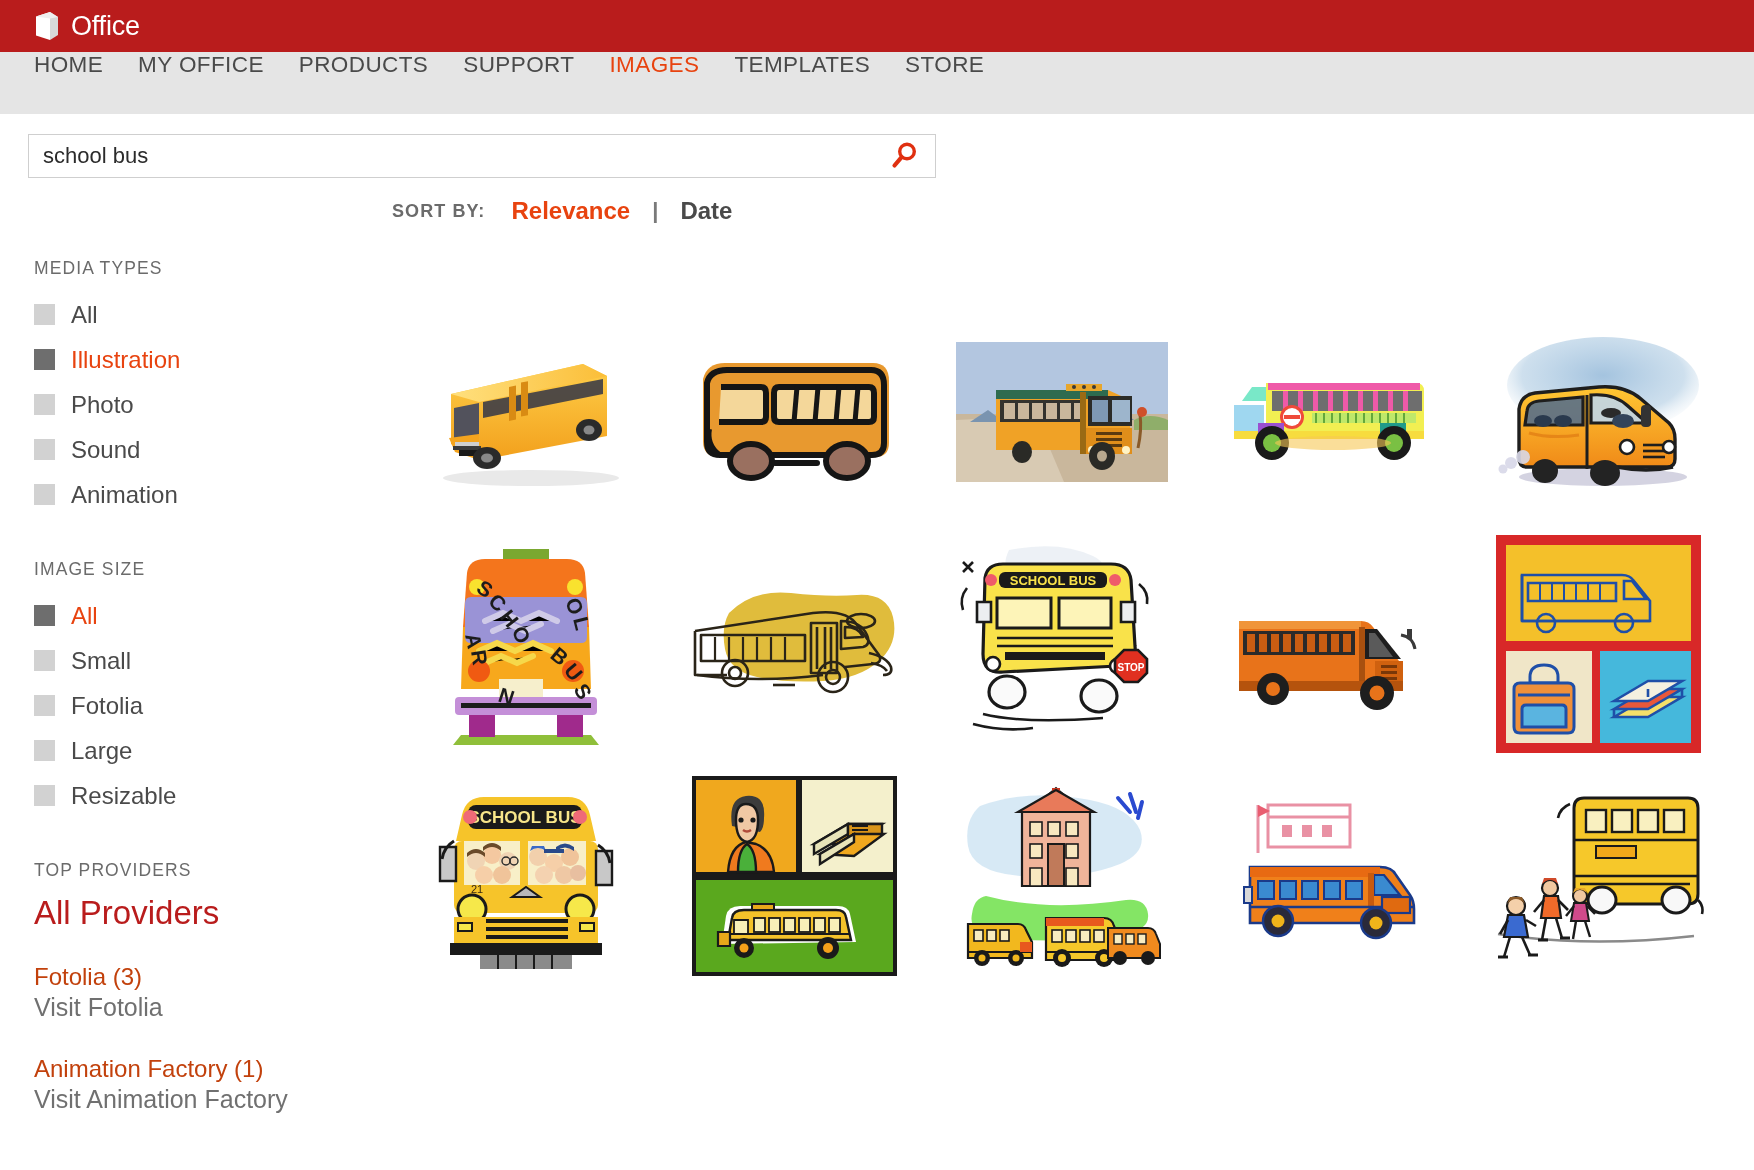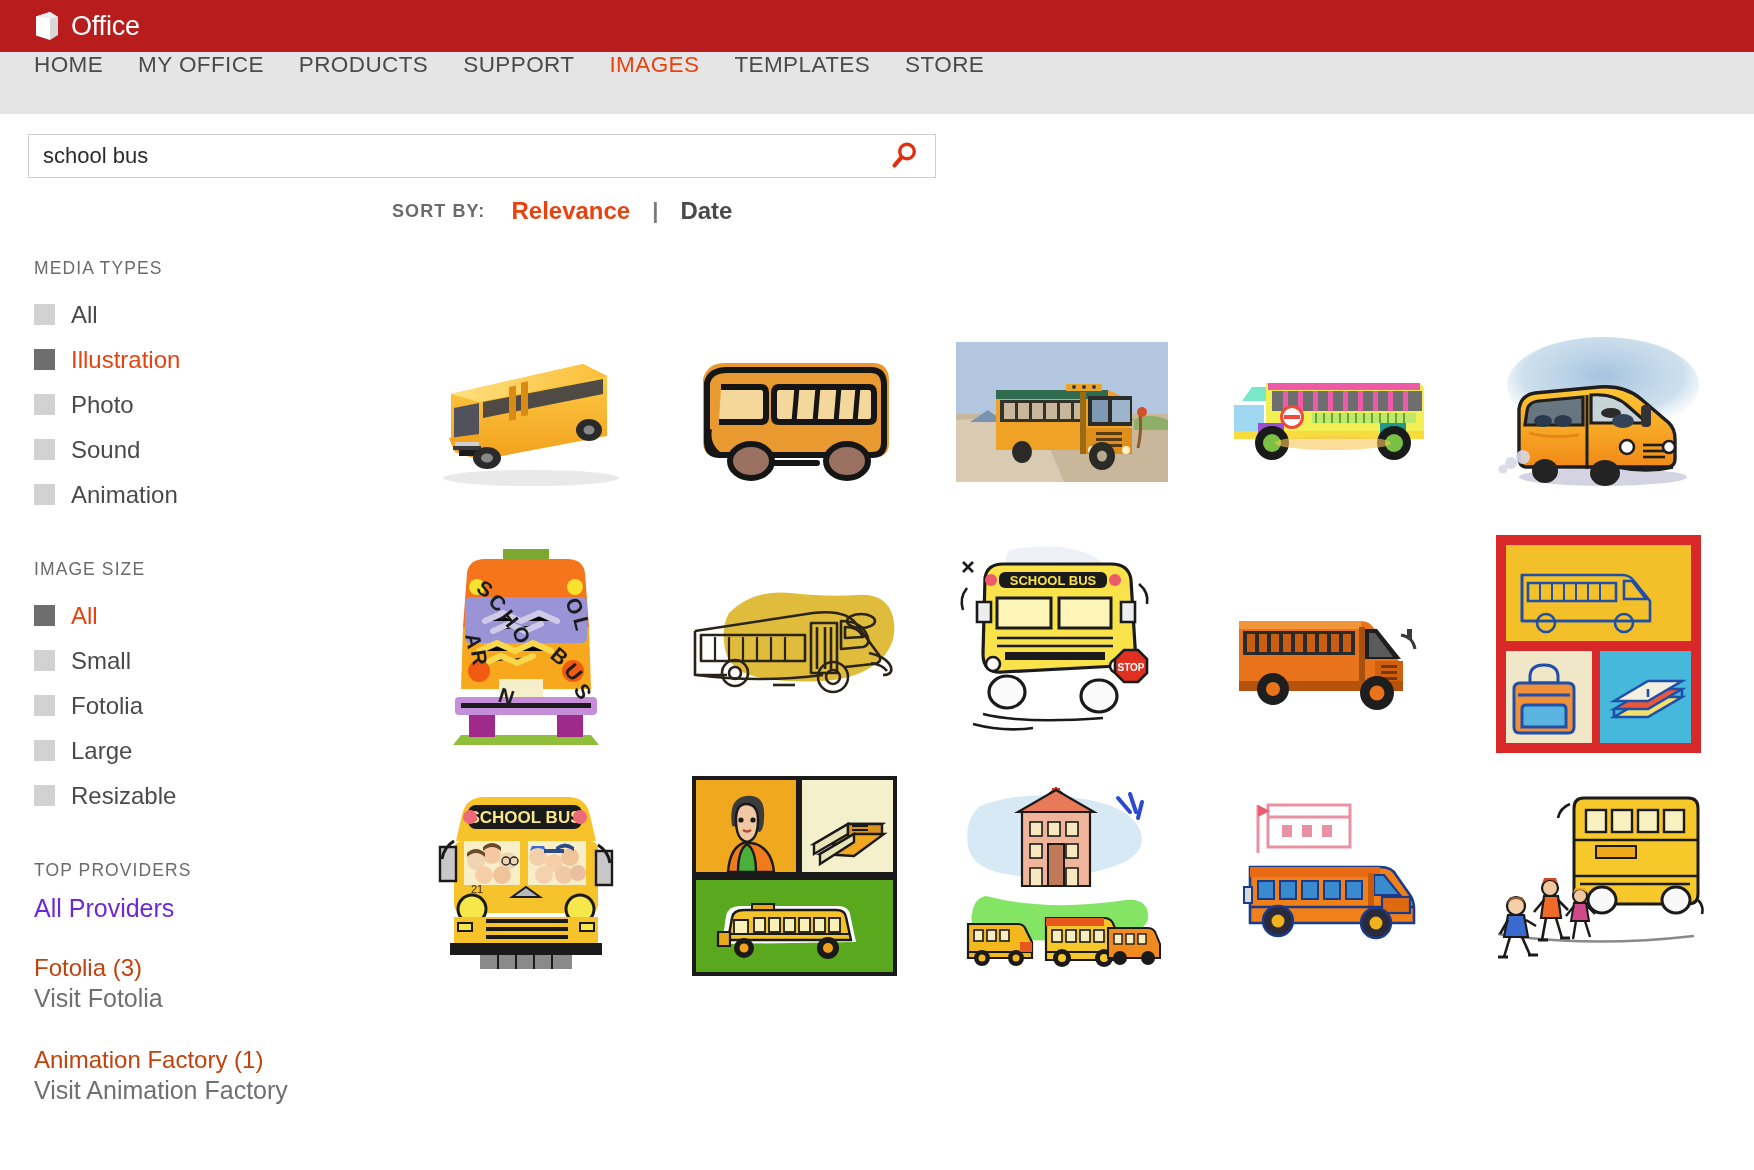--- a/index.html
+++ b/index.html
@@ -80,21 +80,21 @@
   }
   .facet-row.selected .facet-box { background:#6e6e6e; }
   .facet-label {
     font-size:24px; color:#4a4a4a;
     font-family:"Liberation Sans", sans-serif;
   }
   .facet-row.selected .facet-label { color:#e8430f; }
 
   
   .provider-all {
-    font-size:25px; color:#6d28d9; cursor:pointer;
+    font-size:33px; color:#b91c1c; cursor:pointer;
     margin-bottom:30px; font-family:"Liberation Sans", sans-serif;
   }
   .provider-block { margin-bottom:30px; cursor:pointer; }
   .provider-name {
     font-size:24px; color:#c2410c; line-height:1.22;
     font-family:Liberation Sans, sans-serif;
   }
   .provider-visit {
     font-size:25px; color:#707070; line-height:1.3;
     font-family:"Liberation Sans", sans-serif;

